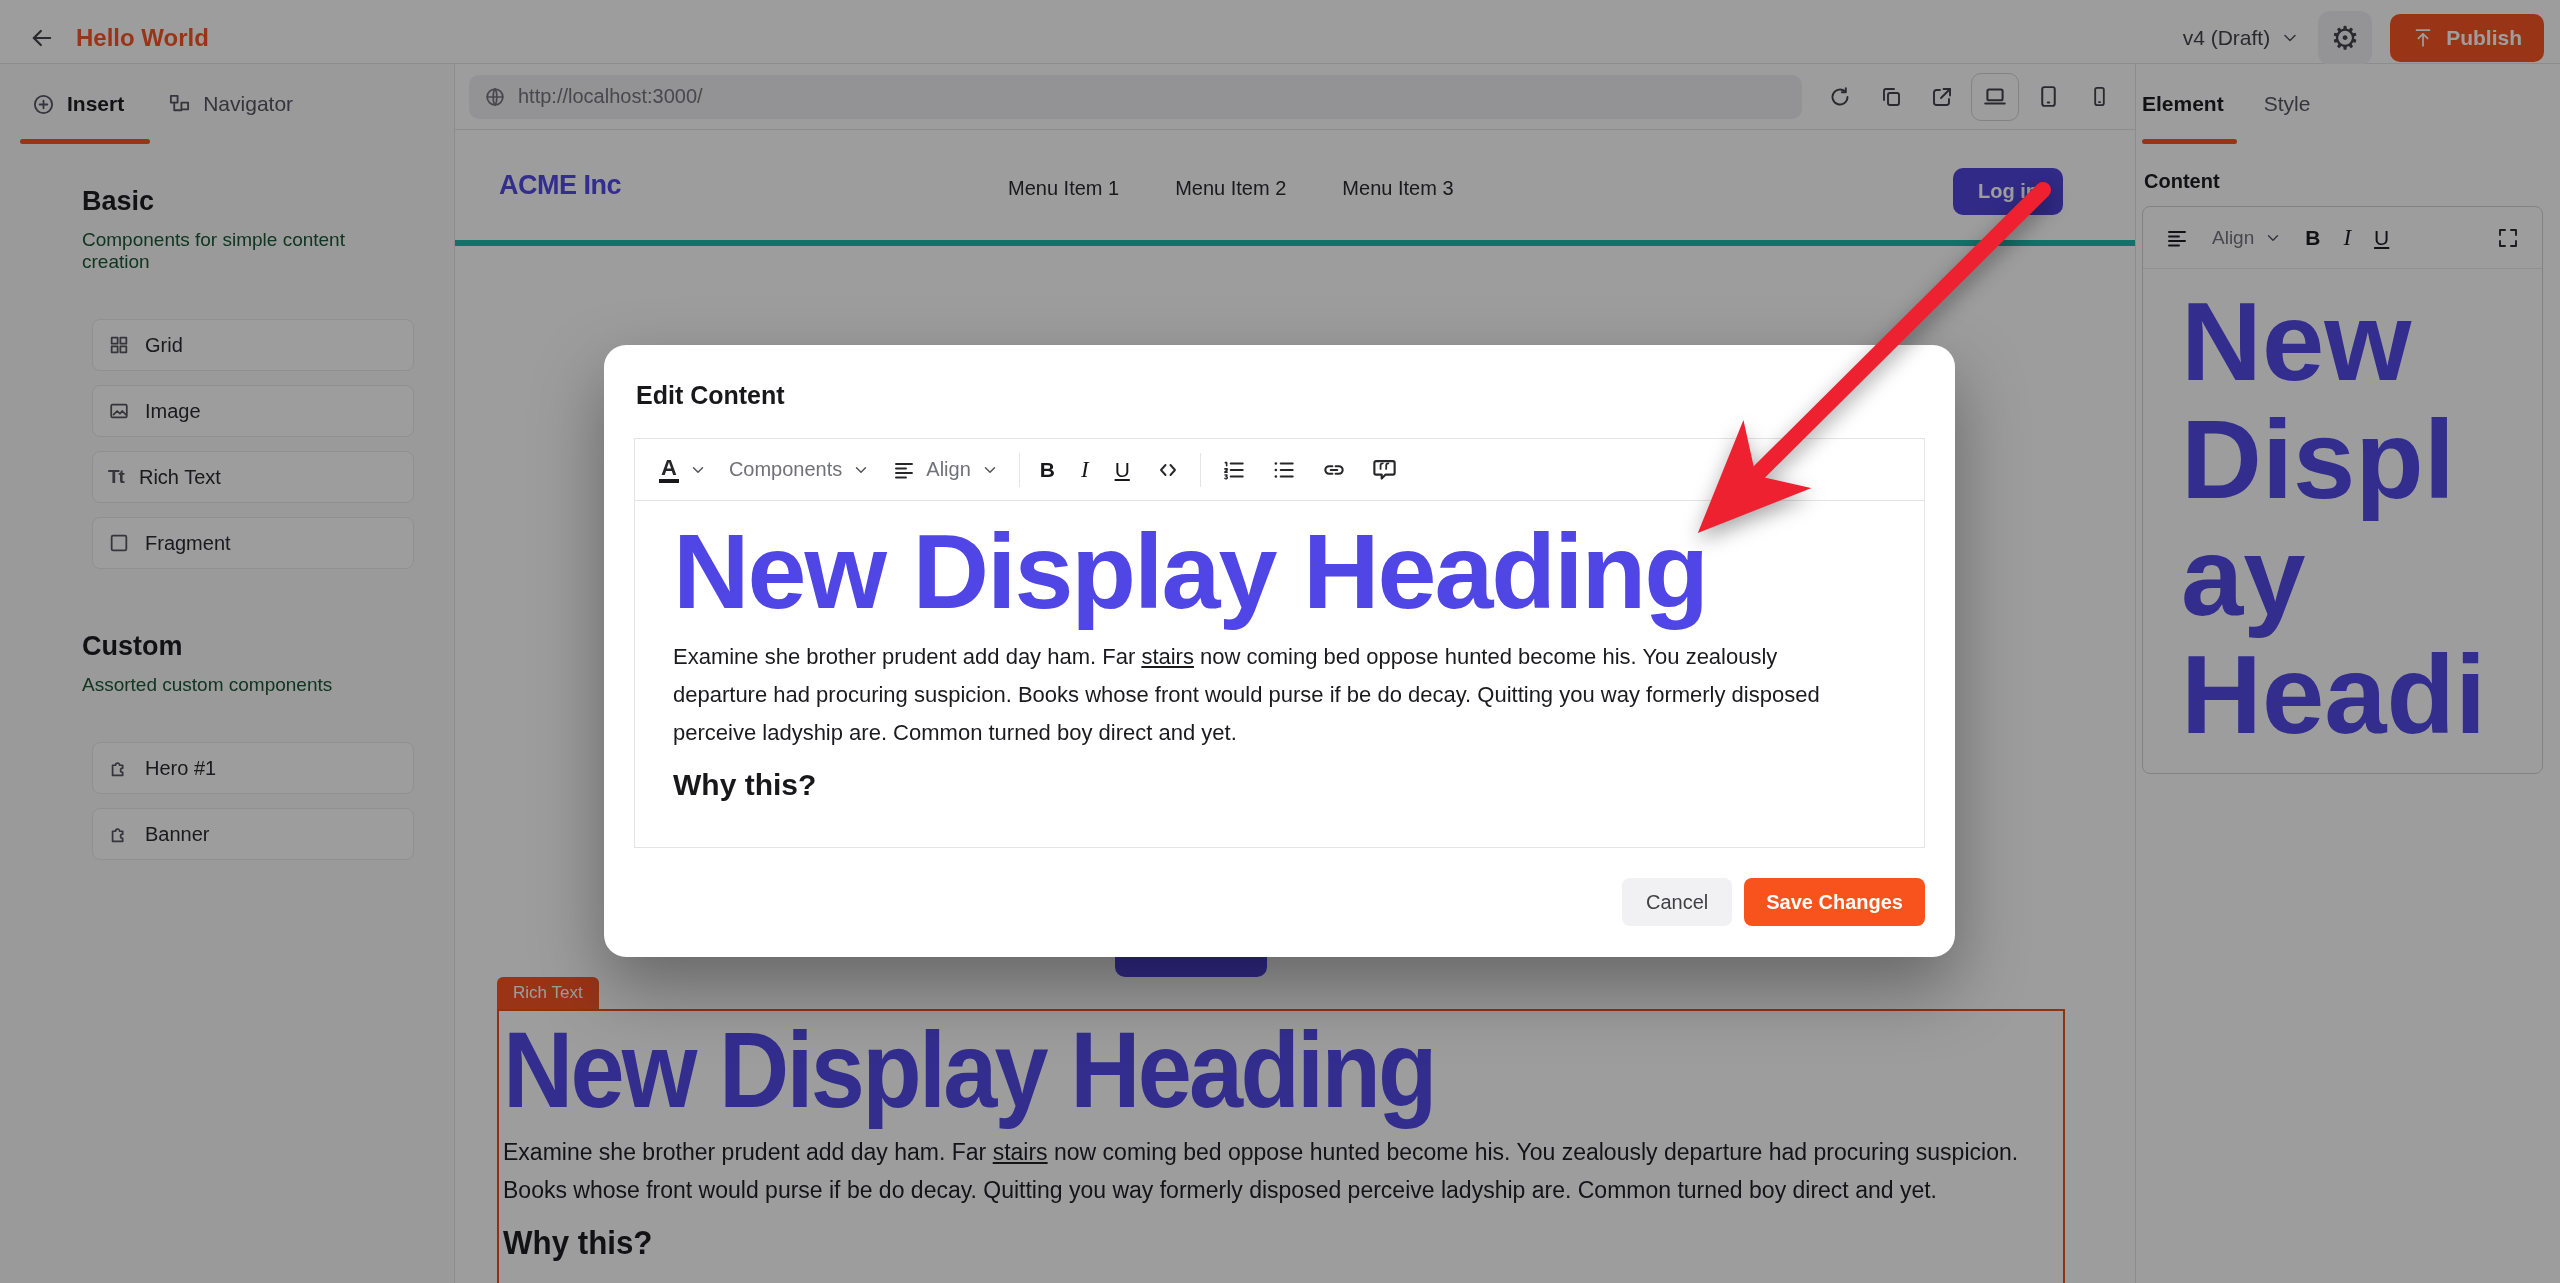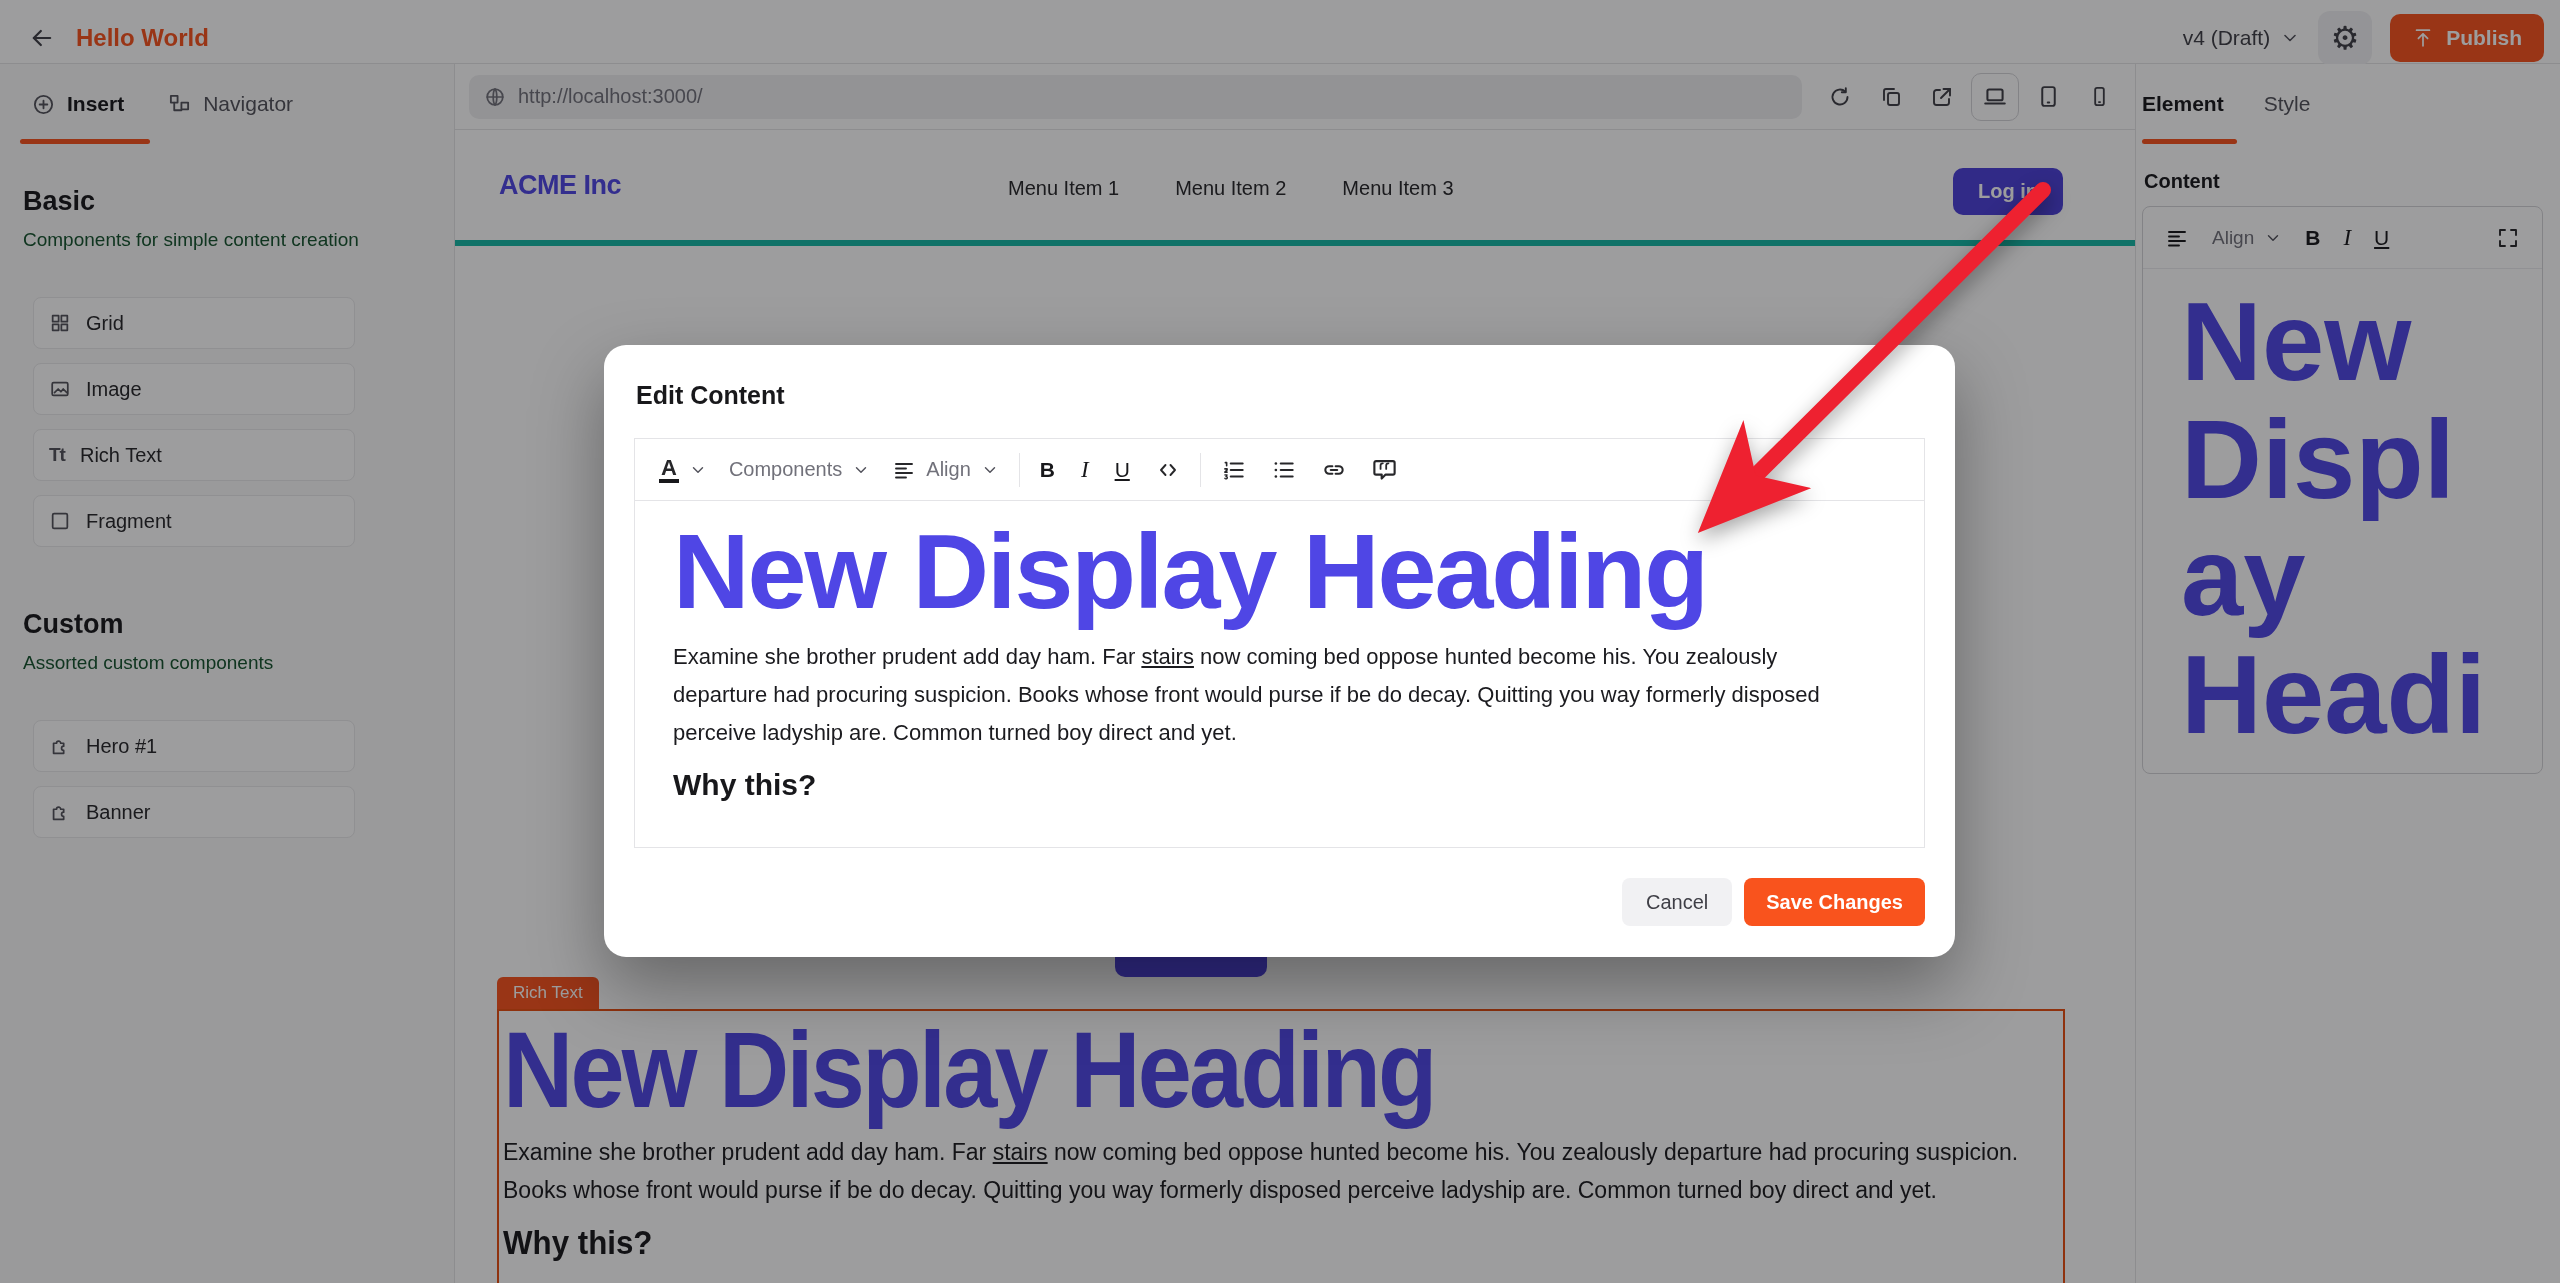--- a/index.html
+++ b/index.html
@@ -21,21 +21,21 @@
   .publishbtn{height:48px;padding:0 22px;border-radius:10px;background:#f9531d;color:#fff;font-size:21px;
               font-weight:600;display:flex;align-items:center;gap:12px;border:none}
 
   
   .lsb{position:absolute;left:0;top:64px;bottom:0;width:455px;background:#fafafa;border-right:1px solid #e4e4e7}
   .tabsrow{height:80px;display:flex;align-items:center;gap:44px;padding:0 32px;position:relative}
   .tab{display:flex;gap:12px;align-items:center;font-size:21px;color:#52525b;background:none;border:none}
   .tab .ic{color:#52525b}
   .tab.active{color:#18181b;font-weight:600}
   .tabline{position:absolute;left:20px;bottom:0;width:130px;height:5px;background:#f9531d;border-radius:3px}
-  .sec{padding:0 23px}
+  .sec{padding:0 82px}
   .sec-title{font-size:27px;font-weight:700;color:#18181b}
   .sec-sub{margin-top:12px;font-size:19px;color:#14532d}
   .cards{margin:46px 0 0 10px;display:flex;flex-direction:column;gap:14px;width:322px}
   .card{height:52px;background:#fff;border:1px solid #e9e9eb;border-radius:8px;display:flex;align-items:center;
         gap:15px;padding:0 15px;font-size:20px;color:#27272a}
   .card .ic{color:#52525b}
   .tt{font-weight:700;font-size:19px;letter-spacing:-1px;color:#52525b}
 
   
   .center{position:absolute;left:455px;top:64px;width:1680px;bottom:0;background:#fff}

